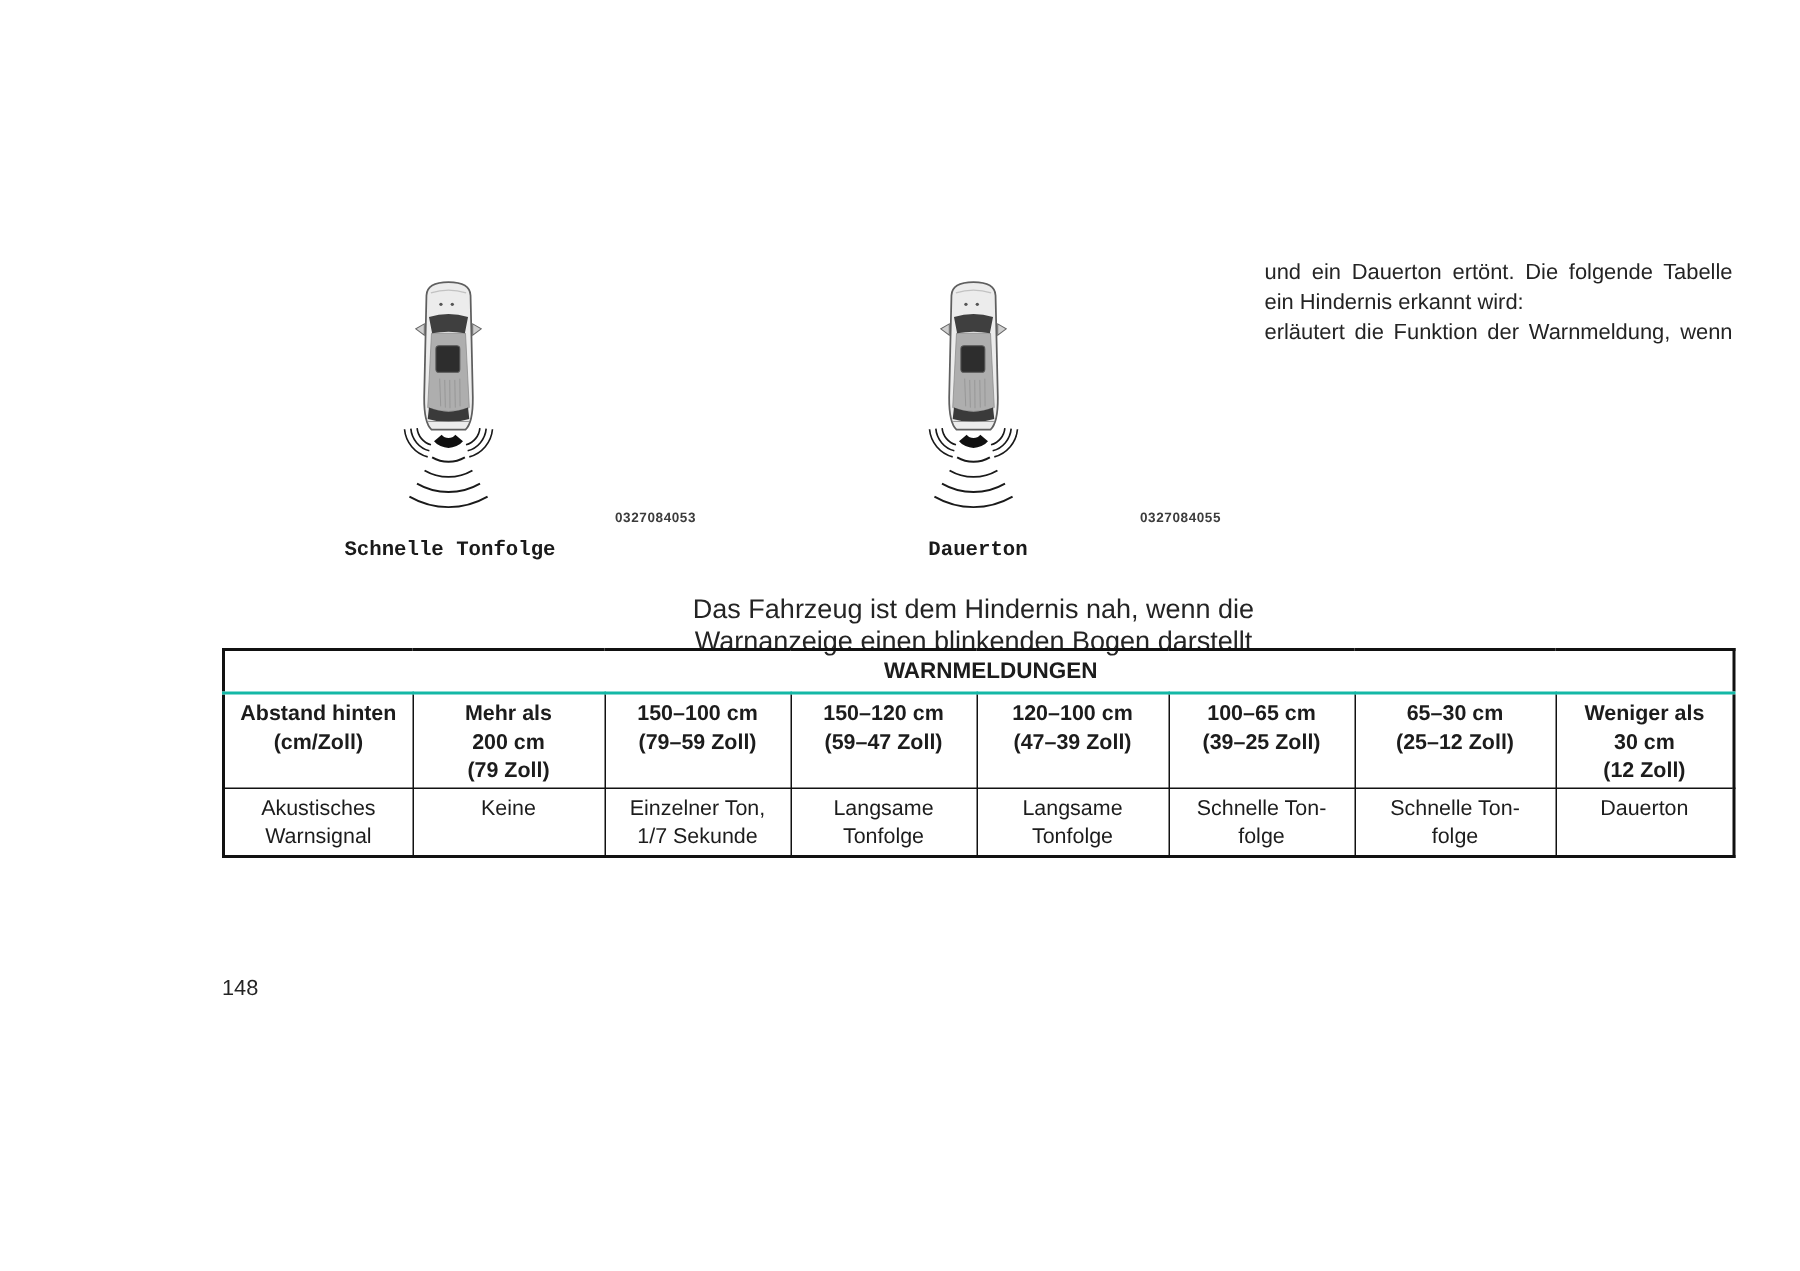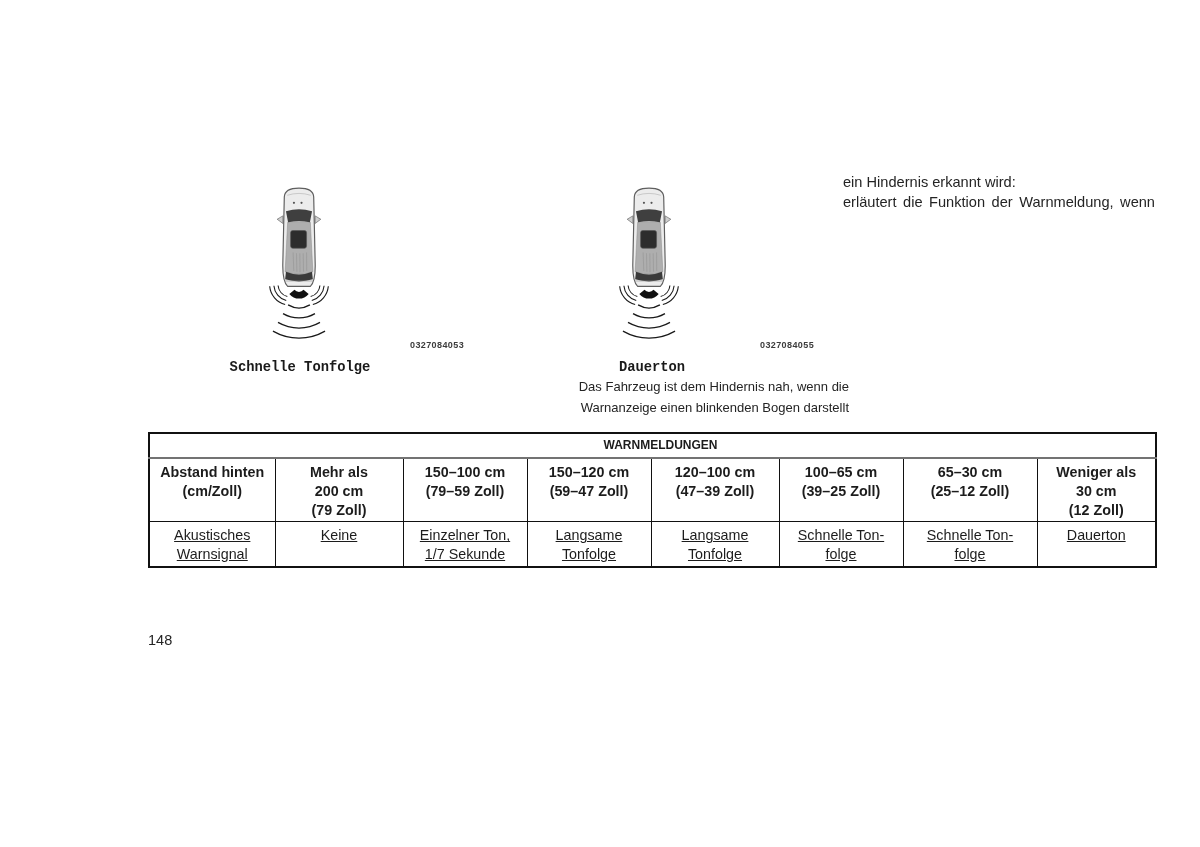--- a/index.html
+++ b/index.html
@@ -9,39 +9,40 @@
   }
   
   .intro{position:absolute;left:843px;top:172px;width:312px;font-size:14.6px;line-height:20px;color:#242424;}
   .intro .jline{text-align:justify;text-align-last:justify;}
   .intro .jline.last{text-align:left;text-align-last:left;}
   
   .figure{position:absolute;}
   .fig-caption{position:absolute;font-size:13.8px;font-weight:bold;color:#1a1a1a;text-align:center;width:220px;font-family:Liberation Mono, monospace;}
   .fig-code{position:absolute;font-size:9px;font-weight:bold;color:#3c3c3c;letter-spacing:.4px;}
   
-  .note{position:absolute;left:449px;top:377px;width:400px;text-align:right;font-size:13px;line-height:20.5px;color:#242424;}
+  .note{position:absolute;left:449px;top:396px;width:400px;text-align:center;font-size:18px;line-height:20.5px;color:#242424;}
   
   .warn-table{position:absolute;left:148px;top:432px;width:1007px;border-collapse:collapse;table-layout:fixed;
     font-size:14.3px;line-height:1.32;color:#1c1c1c;border:2px solid #111;}
   .warn-table td{border:1.4px solid #111;text-align:center;vertical-align:top;padding:4px 3px 2px 3px;white-space:pre-line;}
-  .warn-table td.title{font-weight:bold;font-size:12px;border-bottom:2px solid #737373;padding:4px 0 3px 16px;}
+  .warn-table td.title{font-weight:bold;font-size:15px;border-bottom:2px solid #14b8a6;padding:4px 0 3px 16px;}
   .warn-table tr.hdr td{height:54px;font-weight:bold;}
-  .warn-table tr.r2 td{height:34px;text-decoration:underline;}
+  .warn-table tr.r2 td{height:34px;}
   .warn-table tr.r3 td{height:38px;}
   
-  .page-number{position:absolute;left:148px;top:632px;font-size:14.5px;color:#242424;}
+  .page-number{position:absolute;left:148px;top:651px;font-size:14.5px;color:#242424;}
   svg{display:block;}
 </style>
 </head>
 <body>
 
 <div class="sheet">
 
   <div class="intro">
+    <div class="jline">und ein Dauerton ertönt. Die folgende Tabelle</div>
     <div class="jline last">ein Hindernis erkannt wird:</div>
     <div class="jline">erläutert die Funktion der Warnmeldung, wenn</div>
   </div>
 
   <div class="figure" style="left:257px;top:185px;">
     <svg viewBox="0 0 100 184" width="84" height="155">
 
       <g stroke="#1a1a1a" fill="none" stroke-width="1.3">
         <path d="M36.1 132.5 A15 15 0 0 1 25.1 119.3"></path>
         <path d="M34.8 137.3 A20 20 0 0 1 20.1 119.7"></path>

